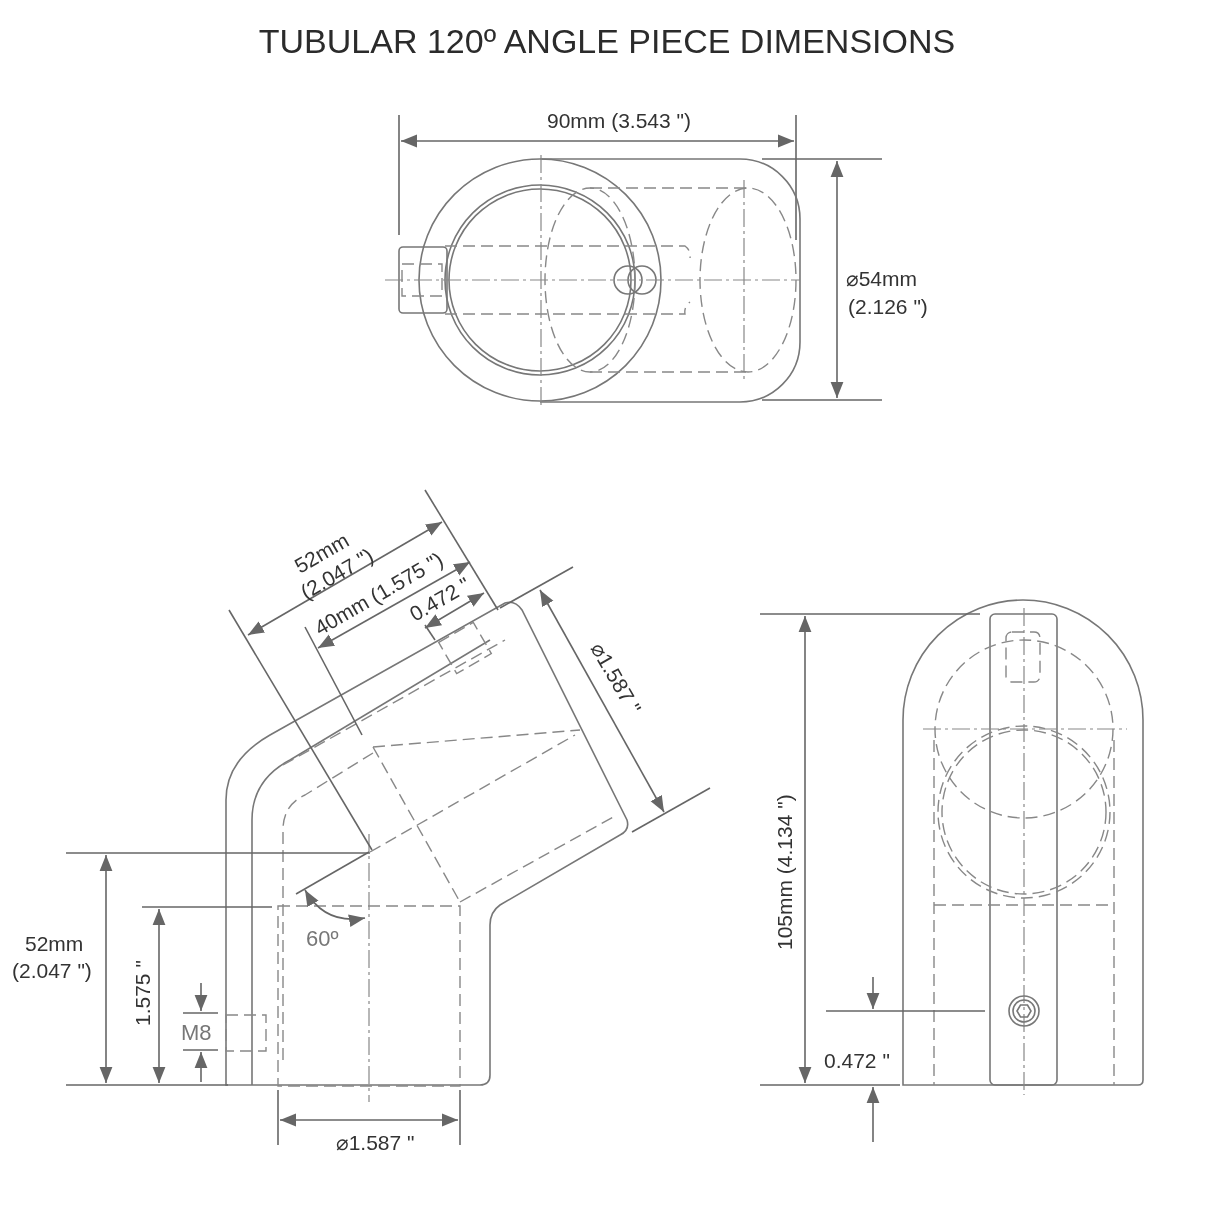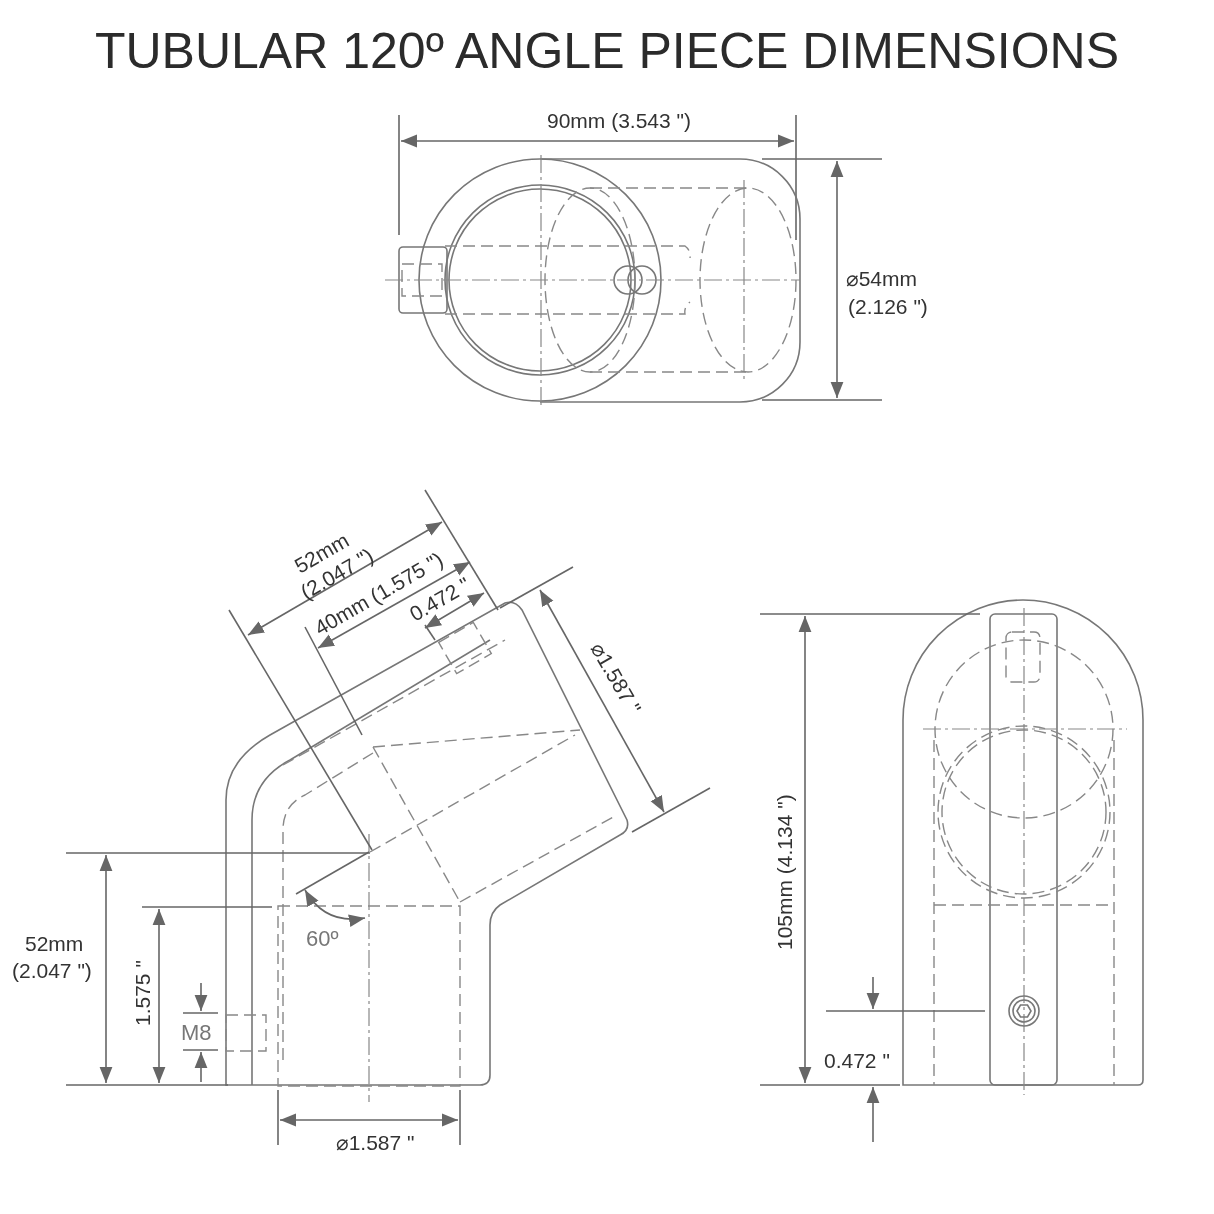--- a/index.html
+++ b/index.html
@@ -1,17 +1,17 @@
 <!DOCTYPE html>
 <html><head>
   <meta charset="utf-8">
   <style>
     html, body { margin:0; padding:0; background:#ffffff; }
     body { width:1214px; height:1214px; position:relative; overflow:hidden; font-family:"Liberation Sans", sans-serif; }
-    .title { position:absolute; left:0; top:22px; width:1214px; text-align:center; font-size:50px; color:#2b2b2b; letter-spacing:0px; font-family:"Liberation Sans", sans-serif; }
+    .title { position:absolute; left:0; top:22px; width:1214px; text-align:center; font-size:34px; color:#2b2b2b; letter-spacing:0px; font-family:"Liberation Sans", sans-serif; }
     svg { position:absolute; left:0; top:0; }
     .ln { stroke:#777; stroke-width:1.6; fill:none; }
     .dim { stroke:#666; stroke-width:1.6; fill:none; }
     .dash { stroke:#888; stroke-width:1.4; fill:none; stroke-dasharray:12 6; }
     .cl { stroke:#888; stroke-width:1.2; fill:none; stroke-dasharray:18 4 3 4; }
     .lbl { font-family:"Liberation Sans", sans-serif; font-size:21px; fill:#333; }
     .lblg { font-family:"Liberation Sans", sans-serif; font-size:22px; fill:#777; }
   </style>
 </head>
 <body>

